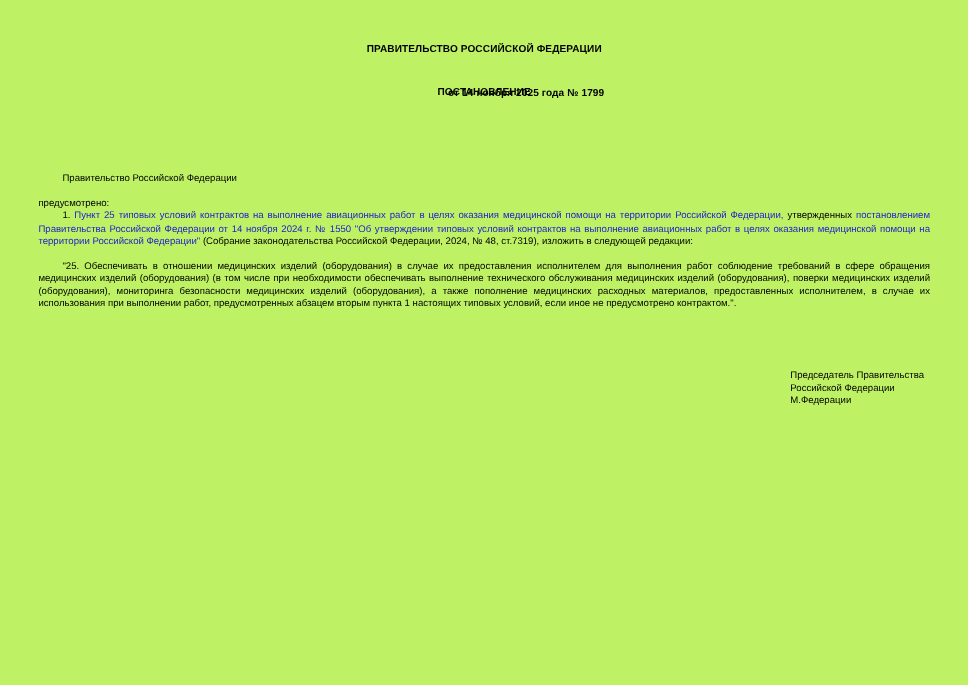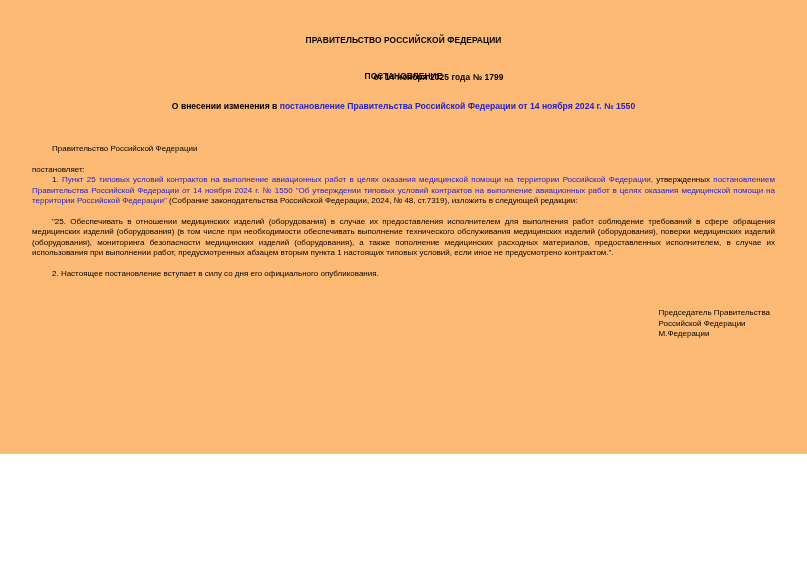--- a/index.html
+++ b/index.html
@@ -1,22 +1,22 @@
 <!DOCTYPE html>
 <html style="--link-color: #2222cc;"><head>
 <meta charset="utf-8">
 <style>
   :root { --link-color: #2222cc; }
   * { margin: 0; padding: 0; box-sizing: border-box; }
   html, body { background: #ffffff; }
   .page {
     position: relative;
     width: 807px;
-    height: 454px;
-    background: #fdba74;
+    height: 571px;
+    background: #bef264;
     color: #000000;
     font-family: "Liberation Sans", sans-serif;
     overflow: hidden;
   }
   .centered { position: absolute; left: 0; width: 100%; text-align: center; }
   .hdr { font-weight: bold; font-size: 8.4px; line-height: 10px; letter-spacing: 0.1px; }
   .hdr-org  { top: 35px; }
   .hdr-type { top: 71px; }
   .hdr-date { top: 72px; margin-left: 35px; }
   .doc-title { top: 101px; font-weight: bold; font-size: 8.6px; line-height: 11px; }
@@ -46,35 +46,31 @@
 <body>
 
 <div class="page">
 
   <div class="centered hdr hdr-org">ПРАВИТЕЛЬСТВО РОССИЙСКОЙ ФЕДЕРАЦИИ</div>
 
   <div class="centered hdr hdr-type">ПОСТАНОВЛЕНИЕ</div>
 
   <div class="centered hdr hdr-date">от 14 ноября 2025 года № 1799</div>
 
-  <div class="centered doc-title">
-    <span>О внесении изменения в </span><span class="link">постановление Правительства Российской Федерации от 14 ноября 2024 г. № 1550</span>
-  </div>
 
   <div class="main-text">
 
     <p class="p-intro">Правительство Российской Федерации</p>
 
-    <p class="p-resolves">постановляет:</p>
+    <p class="p-resolves">предусмотрено:</p>
 
     <p class="p-item1"><span>1. </span><span class="link">Пункт 25 типовых условий контрактов на выполнение авиационных работ в целях оказания медицинской помощи на территории Российской Федерации,</span><span> утвержденных </span><span class="link">постановлением Правительства Российской Федерации от 14 ноября 2024 г. № 1550 "Об утверждении типовых условий контрактов на выполнение авиационных работ в целях оказания медицинской помощи на территории Российской Федерации"</span><span> (Собрание законодательства Российской Федерации, 2024, № 48, ст.7319), изложить в следующей редакции:</span></p>
 
     <p class="p-quote">"25. Обеспечивать в отношении медицинских изделий (оборудования) в случае их предоставления исполнителем для выполнения работ соблюдение требований в сфере обращения медицинских изделий (оборудования) (в том числе при необходимости обеспечивать выполнение технического обслуживания медицинских изделий (оборудования), поверки медицинских изделий (оборудования), мониторинга безопасности медицинских изделий (оборудования), а также пополнение медицинских расходных материалов, предоставленных исполнителем, в случае их использования при выполнении работ, предусмотренных абзацем вторым пункта 1 настоящих типовых условий, если иное не предусмотрено контрактом.".</p>
 
-    <p class="p-item2">2. Настоящее постановление вступает в силу со дня его официального опубликования.</p>
 
   </div>
 
   <div class="signature">
     <div>Председатель Правительства</div>
     <div>Российской Федерации</div>
     <div>М.Федерации</div>
   </div>
 
 </div>

